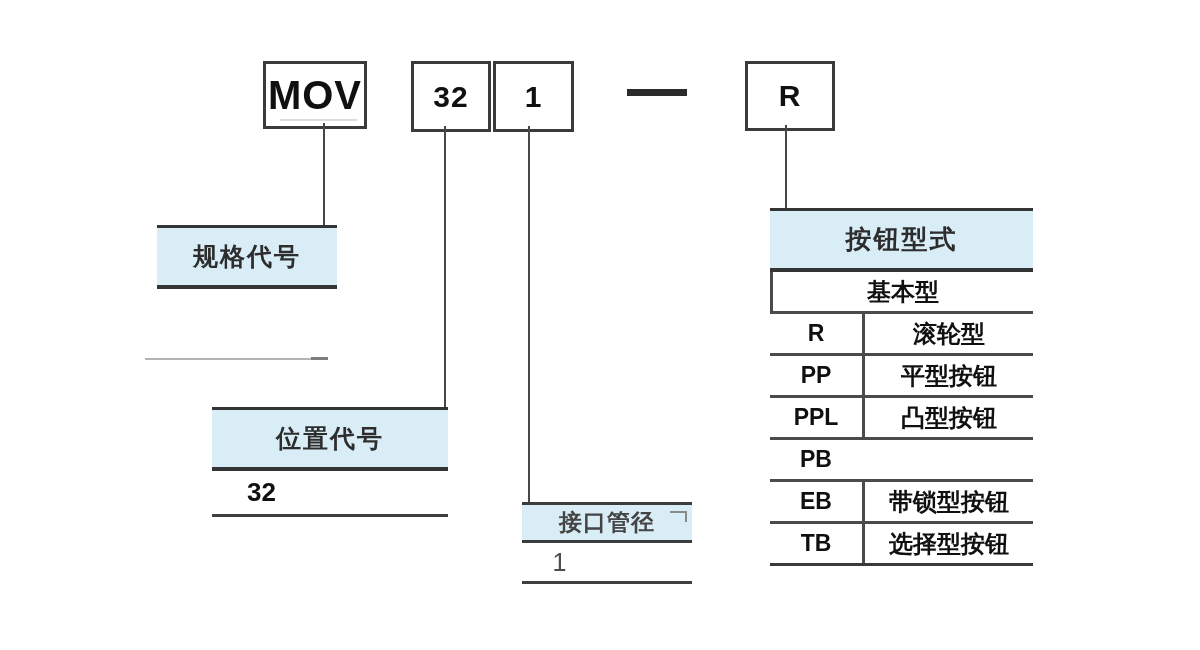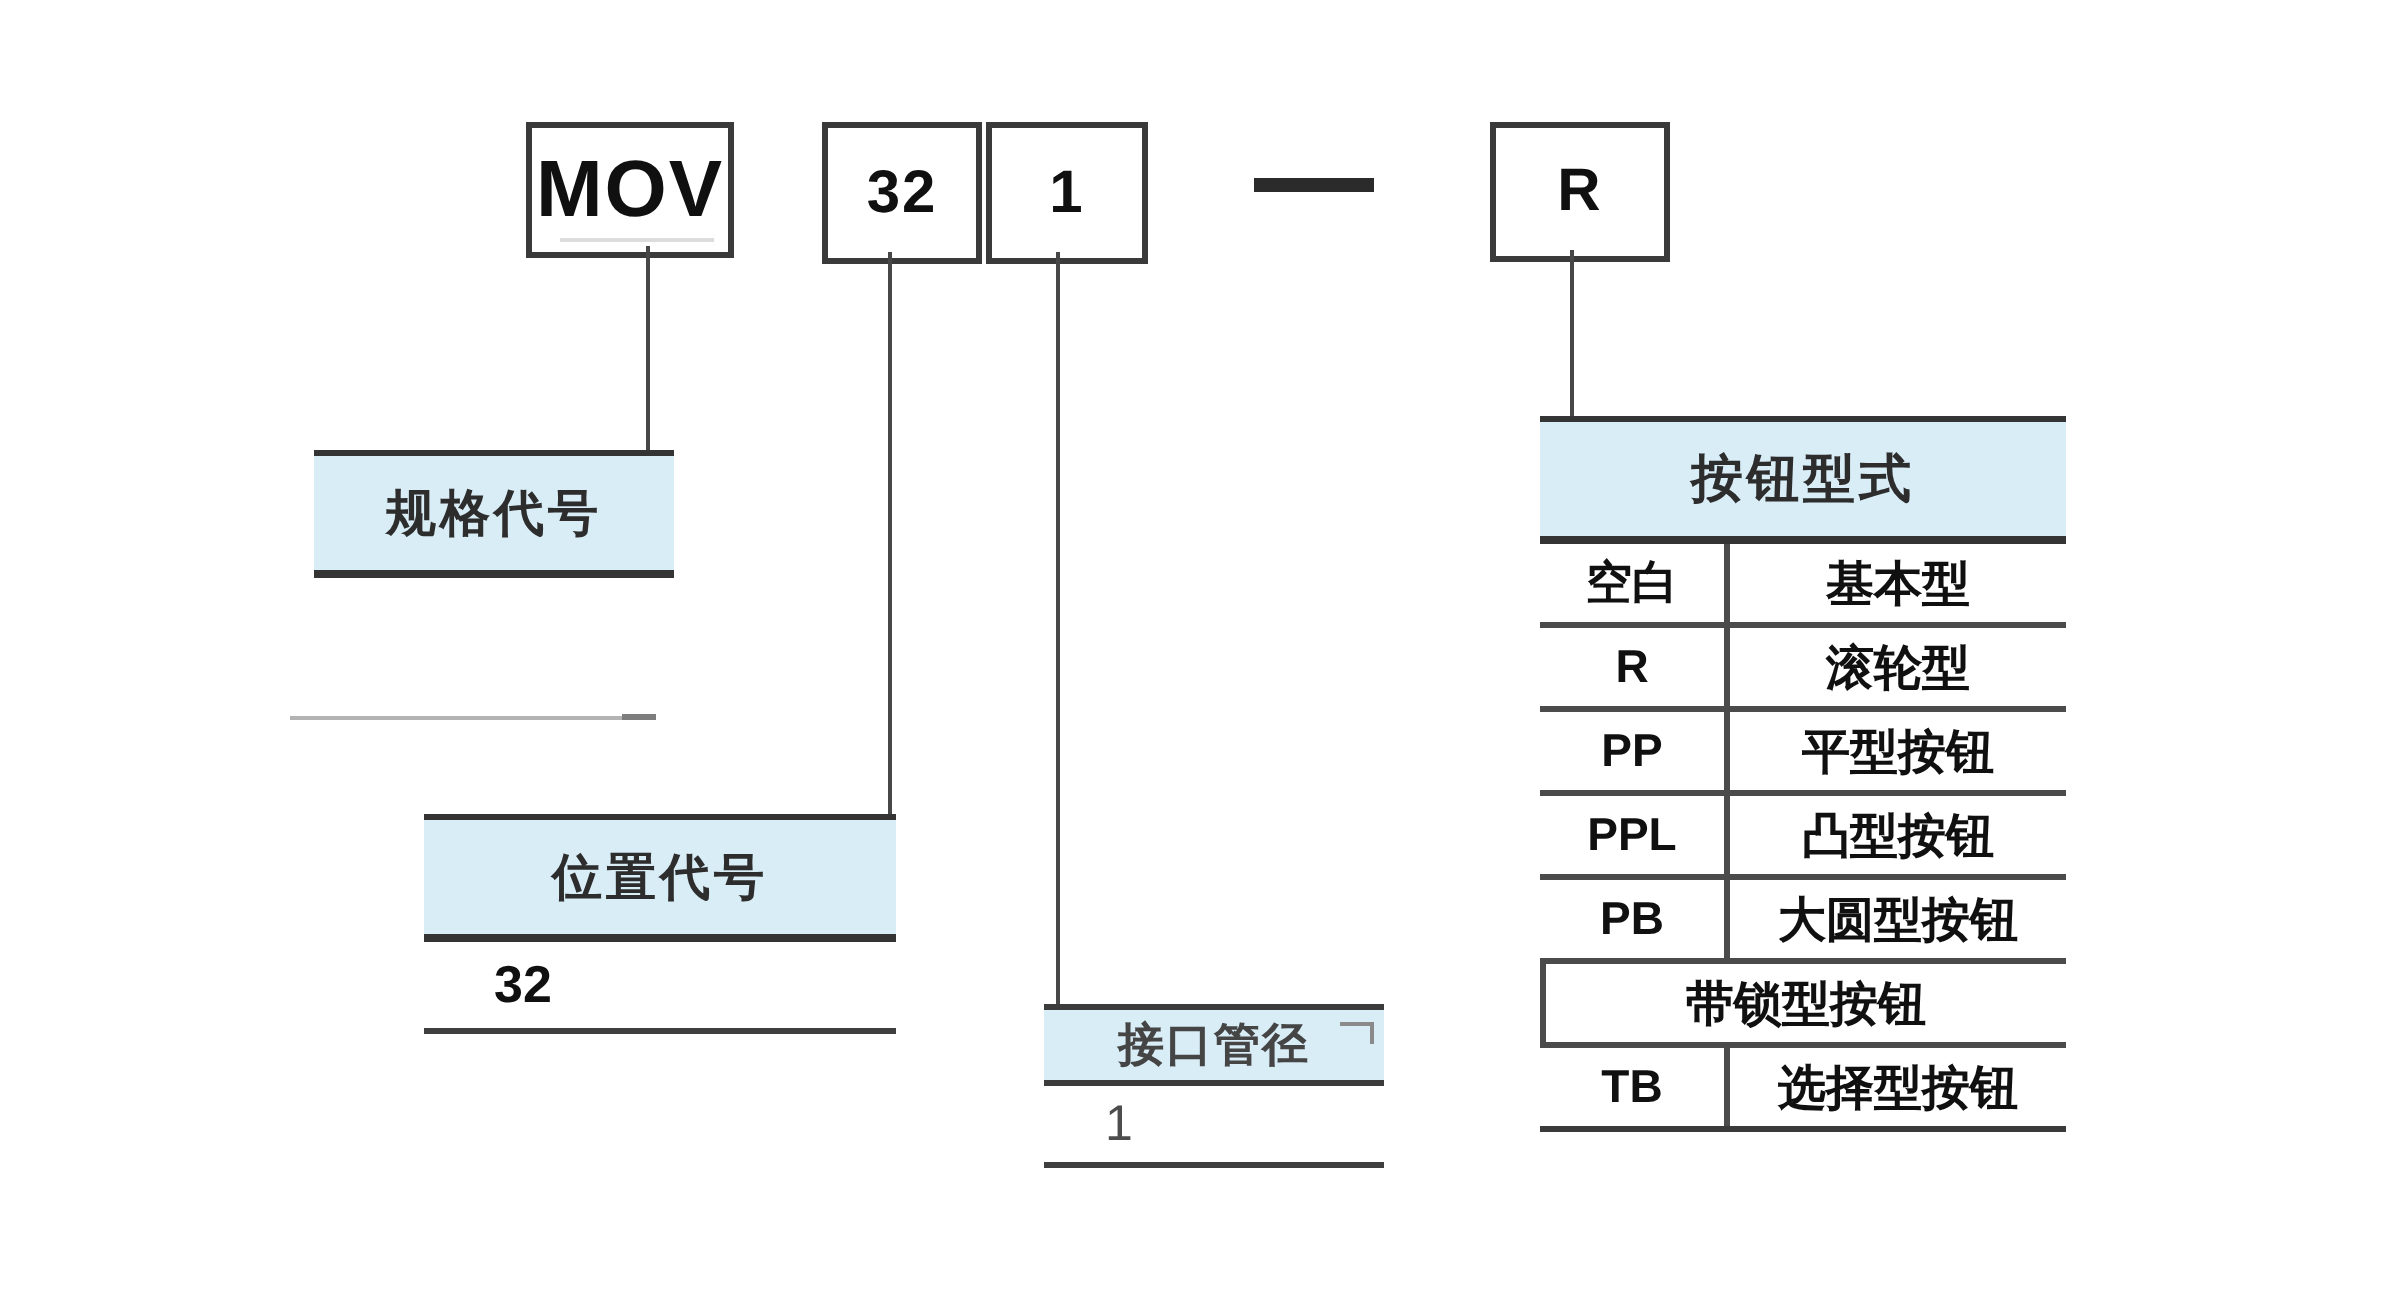--- a/index.html
+++ b/index.html
@@ -128,40 +128,39 @@
     <div class="row">
       <div class="cell code">1</div>
     </div>
   </div>
 
   <div class="tbl btn-tbl">
     <div class="hdr">
       <span>按钮型式</span>
     </div>
     <div class="row">
-      <div class="cell code">空白</div>
       <div class="cell desc">基本型</div>
     </div>
     <div class="row">
       <div class="cell code">R</div>
       <div class="cell desc">滚轮型</div>
     </div>
     <div class="row">
       <div class="cell code">PP</div>
       <div class="cell desc">平型按钮</div>
     </div>
     <div class="row">
       <div class="cell code">PPL</div>
       <div class="cell desc">凸型按钮</div>
     </div>
     <div class="row">
       <div class="cell code">PB</div>
-      <div class="cell desc">大圆型按钮</div>
     </div>
     <div class="row">
+      <div class="cell code">EB</div>
       <div class="cell desc">带锁型按钮</div>
     </div>
     <div class="row">
       <div class="cell code">TB</div>
       <div class="cell desc">选择型按钮</div>
     </div>
   </div>
 
 </div>
 

